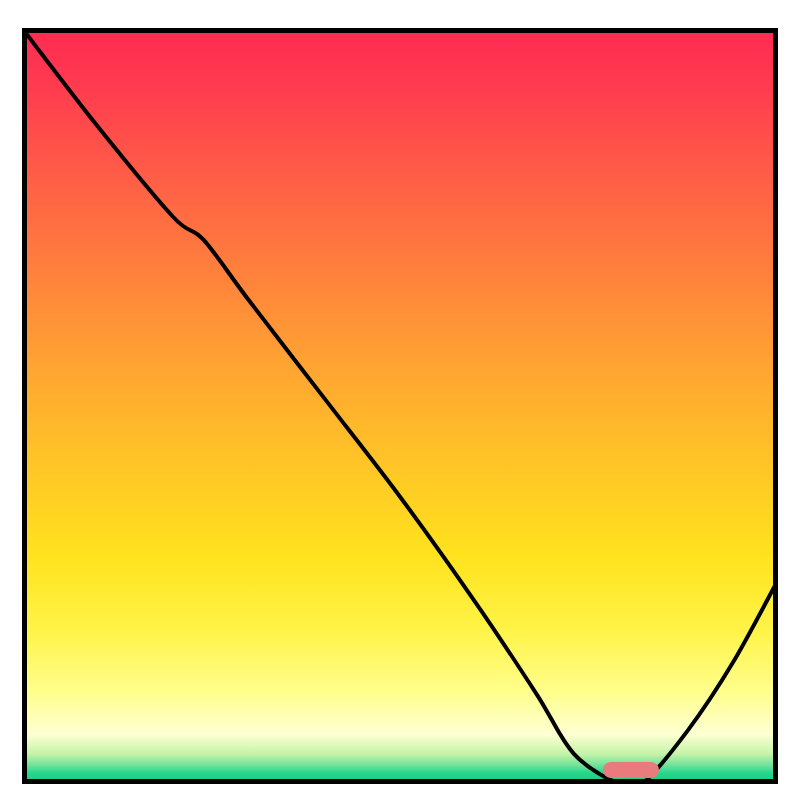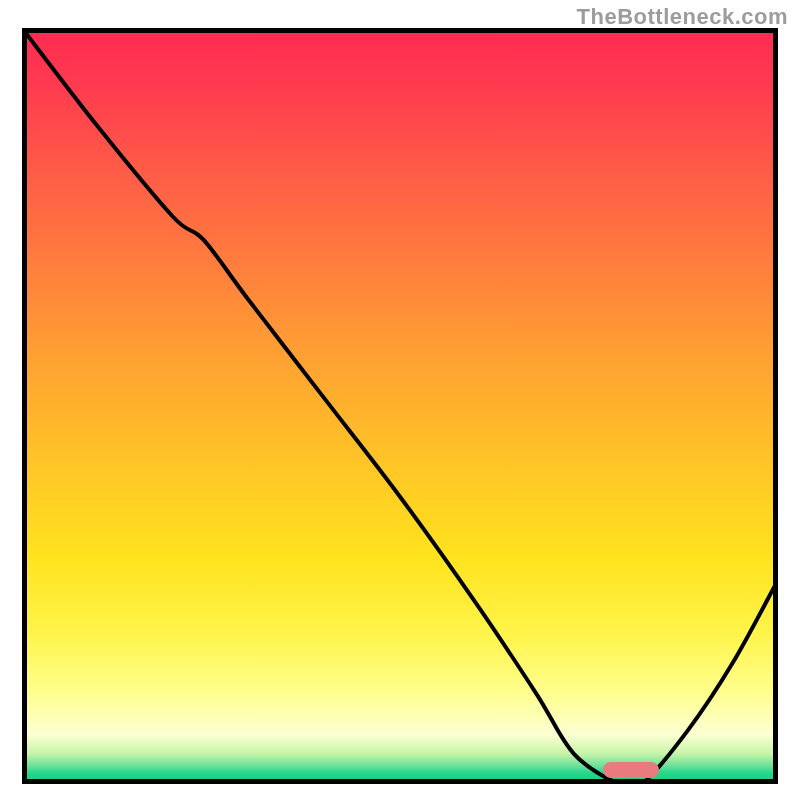--- a/index.html
+++ b/index.html
@@ -73,21 +73,20 @@
     height: 16px;
     border-radius: 9px;
     background: #e97a7e;
   }
 </style>
 </head>
 <body>
 
 <div class="wrap">
 
-  <div class="watermark">TheBottleneck.com</div>
 
   <div class="plot">
     <div class="gradient"></div>
 
     <svg class="curve" viewBox="0 0 756 756" preserveAspectRatio="none">
       <path d="M 0.0 0.0 C 12.6 16.4 50.4 66.8 75.6 98.3 C 100.8 129.8 133.6 170.1 151.2 189.0 C 168.8 207.9 168.8 197.8 181.4 211.7 C 194.0 225.5 206.6 245.7 226.8 272.2 C 247.0 298.6 277.2 337.7 302.4 370.4 C 327.6 403.2 352.8 434.7 378.0 468.7 C 403.2 502.7 430.9 541.8 453.6 574.6 C 476.3 607.3 497.7 640.1 514.1 665.3 C 530.5 690.5 538.0 710.6 551.9 725.8 C 565.7 740.9 585.9 751.0 597.2 756.0 C 608.6 761.0 608.6 764.8 619.9 756.0 C 631.3 747.2 650.2 723.2 665.3 703.1 C 680.4 682.9 695.5 660.2 710.6 635.0 C 725.8 609.8 748.4 565.7 756.0 551.9" fill="none" stroke="#000" stroke-width="4" stroke-linecap="round" stroke-linejoin="round"></path>
     </svg>
 
     <div class="baton" style="width: 55.944px; left: 580.608px; bottom: 6px;"></div>
 

